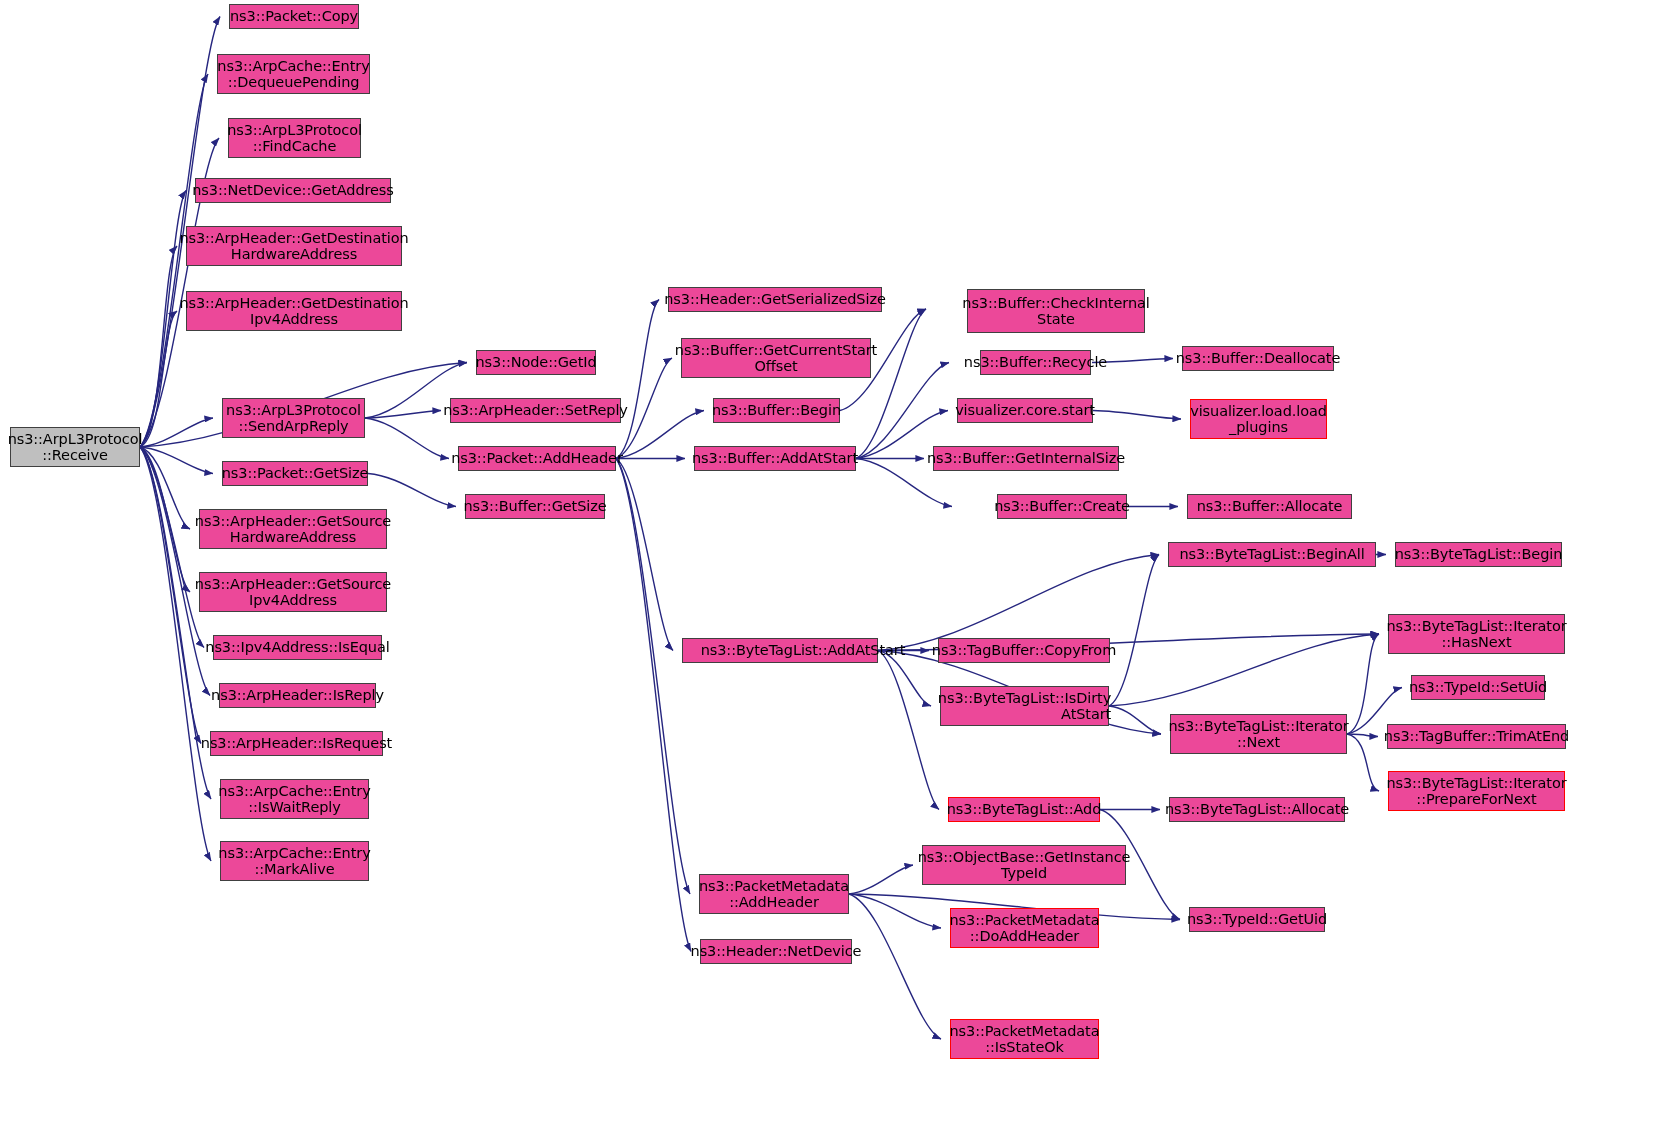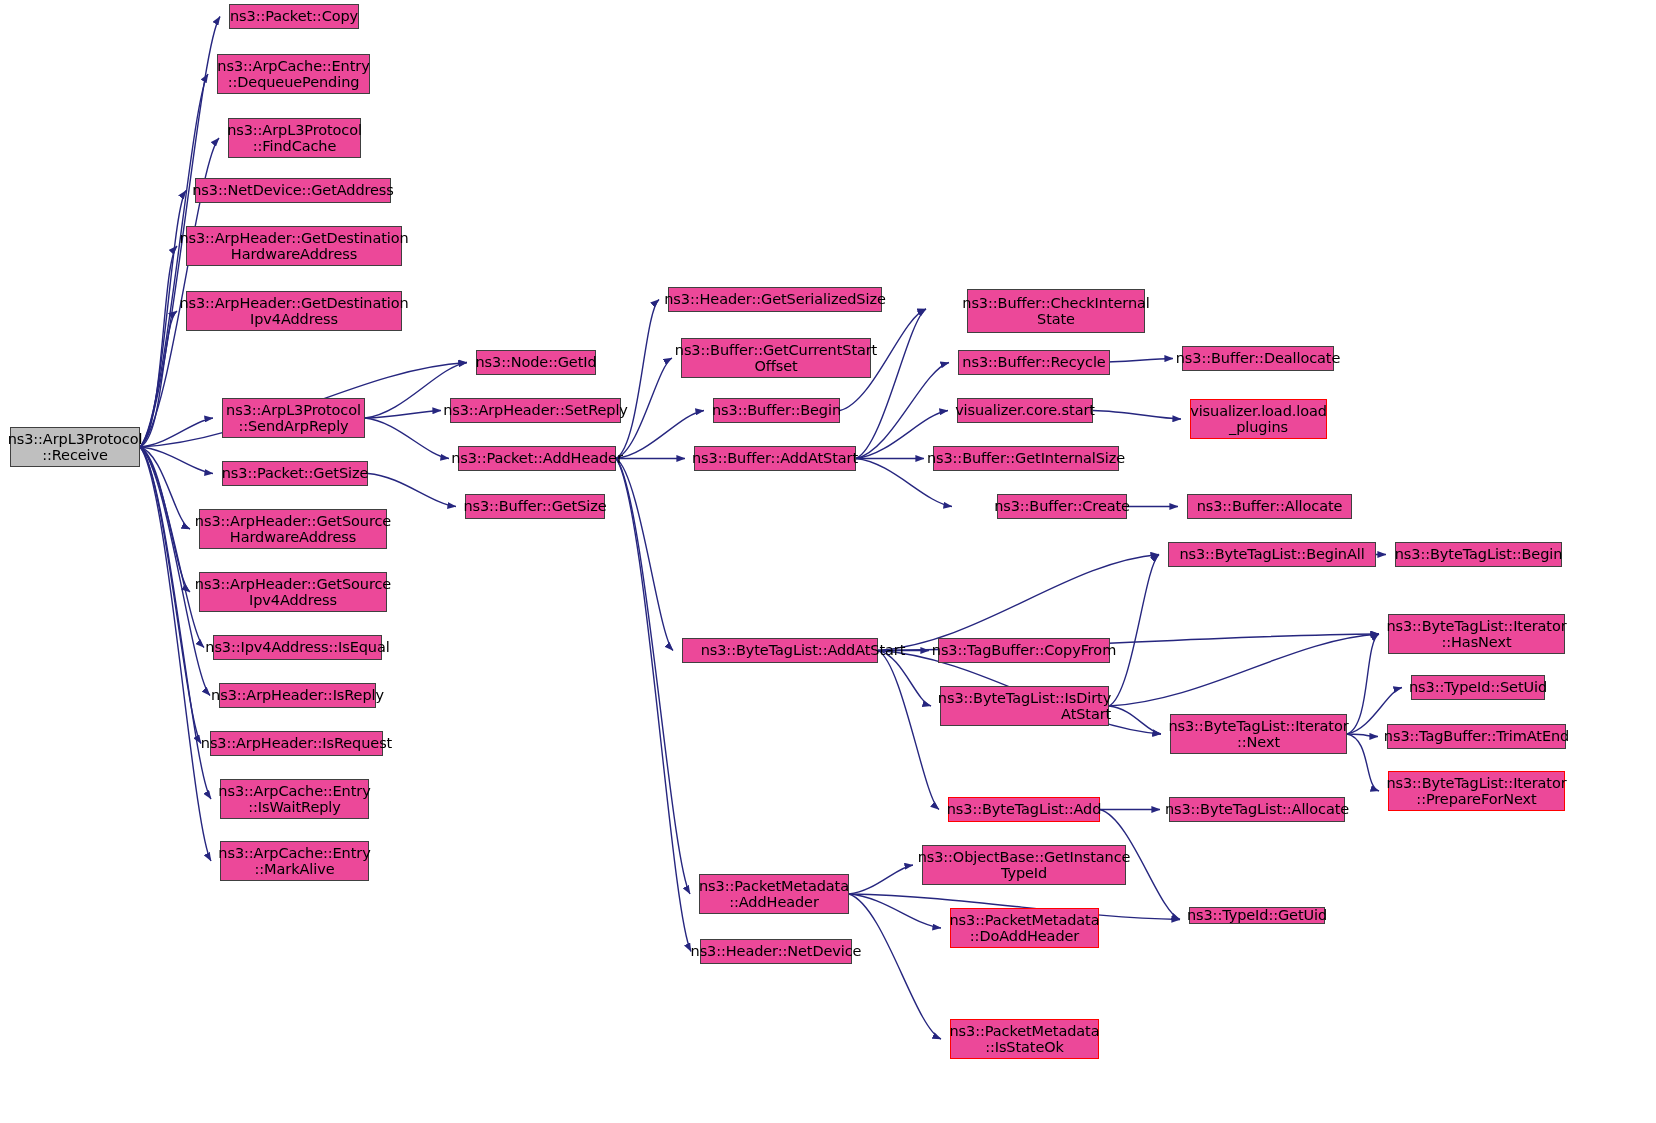--- a/index.html
+++ b/index.html
@@ -147,21 +147,21 @@
 ::IsWaitReply</div>
       <div class="node" style="left: 220px; top: 841px; width: 149px; height: 40px;">ns3::ArpCache::Entry
 ::MarkAlive</div>
       <div class="node" style="left: 668px; top: 287px; width: 214px; height: 25px;">ns3::Header::GetSerializedSize</div>
       <div class="node" style="left: 681px; top: 338px; width: 190px; height: 40px;">ns3::Buffer::GetCurrentStart
 Offset</div>
       <div class="node" style="left: 713px; top: 398px; width: 127px; height: 25px;">ns3::Buffer::Begin</div>
       <div class="node" style="left: 694px; top: 446px; width: 162px; height: 25px;">ns3::Buffer::AddAtStart</div>
       <div class="node" style="left: 935px; top: 289px; width: 178px; height: 44px; margin-left: 32px;">ns3::Buffer::CheckInternal
 State</div>
-      <div class="node" style="left: 958px; top: 350px; width: 152px; height: 25px;">ns3::Buffer::Recycle</div>
+      <div class="node" style="left: 980px; top: 350px; width: 111px; height: 25px;">ns3::Buffer::Recycle</div>
       <div class="node" style="left: 957px; top: 398px; width: 136px; height: 25px;">visualizer.core.start</div>
       <div class="node" style="left: 933px; top: 446px; width: 186px; height: 25px;">ns3::Buffer::GetInternalSize</div>
       <div class="node" style="left: 997px; top: 494px; width: 130px; height: 25px;">ns3::Buffer::Create</div>
       <div class="node" style="left: 1182px; top: 346px; width: 152px; height: 25px;">ns3::Buffer::Deallocate</div>
       <div class="node red" style="left: 1190px; top: 399px; width: 137px; height: 40px;">visualizer.load.load
 _plugins</div>
       <div class="node" style="left: 1187px; top: 494px; width: 165px; height: 25px;">ns3::Buffer::Allocate</div>
       <div class="node" style="left: 682px; top: 638px; width: 196px; height: 25px; padding-left: 46px;">ns3::ByteTagList::AddAtStart</div>
       <div class="node" style="left: 938px; top: 638px; width: 172px; height: 25px;">ns3::TagBuffer::CopyFrom</div>
       <div class="node" style="left: 940px; top: 686px; width: 169px; height: 40px; text-align: right;">ns3::ByteTagList::IsDirty
@@ -177,18 +177,18 @@
       <div class="node" style="left: 1411px; top: 675px; width: 134px; height: 25px;">ns3::TypeId::SetUid</div>
       <div class="node" style="left: 1387px; top: 724px; width: 179px; height: 25px;">ns3::TagBuffer::TrimAtEnd</div>
       <div class="node red" style="left: 1388px; top: 771px; width: 177px; height: 40px;">ns3::ByteTagList::Iterator
 ::PrepareForNext</div>
       <div class="node" style="left: 699px; top: 874px; width: 150px; height: 40px;">ns3::PacketMetadata
 ::AddHeader</div>
       <div class="node" style="left: 922px; top: 845px; width: 204px; height: 40px;">ns3::ObjectBase::GetInstance
 TypeId</div>
       <div class="node red" style="left: 950px; top: 908px; width: 149px; height: 40px;">ns3::PacketMetadata
 ::DoAddHeader</div>
-      <div class="node" style="left: 1189px; top: 907px; width: 136px; height: 17px;">ns3::TypeId::GetUid</div>
+      <div class="node" style="left: 1189px; top: 907px; width: 136px; height: 25px;">ns3::TypeId::GetUid</div>
       <div class="node" style="left: 700px; top: 939px; width: 152px; height: 25px;">ns3::Header::NetDevice</div>
       <div class="node red" style="left: 950px; top: 1019px; width: 149px; height: 40px;">ns3::PacketMetadata
 ::IsStateOk</div>
     </div>
 </div>
 
 </body></html>

